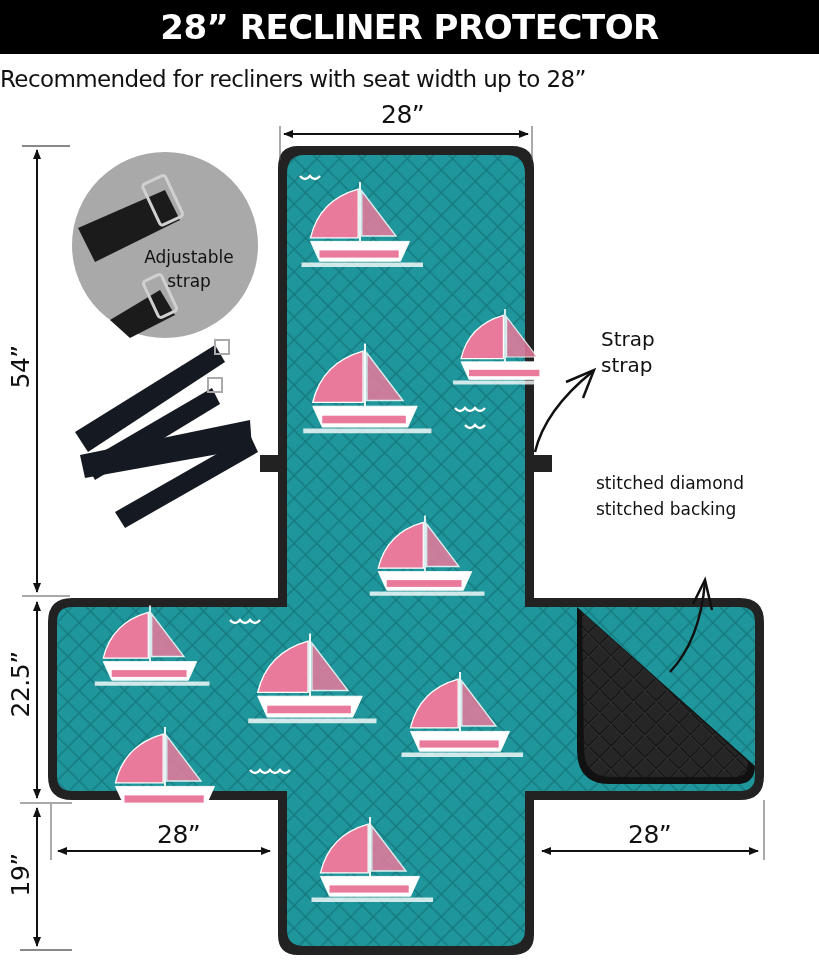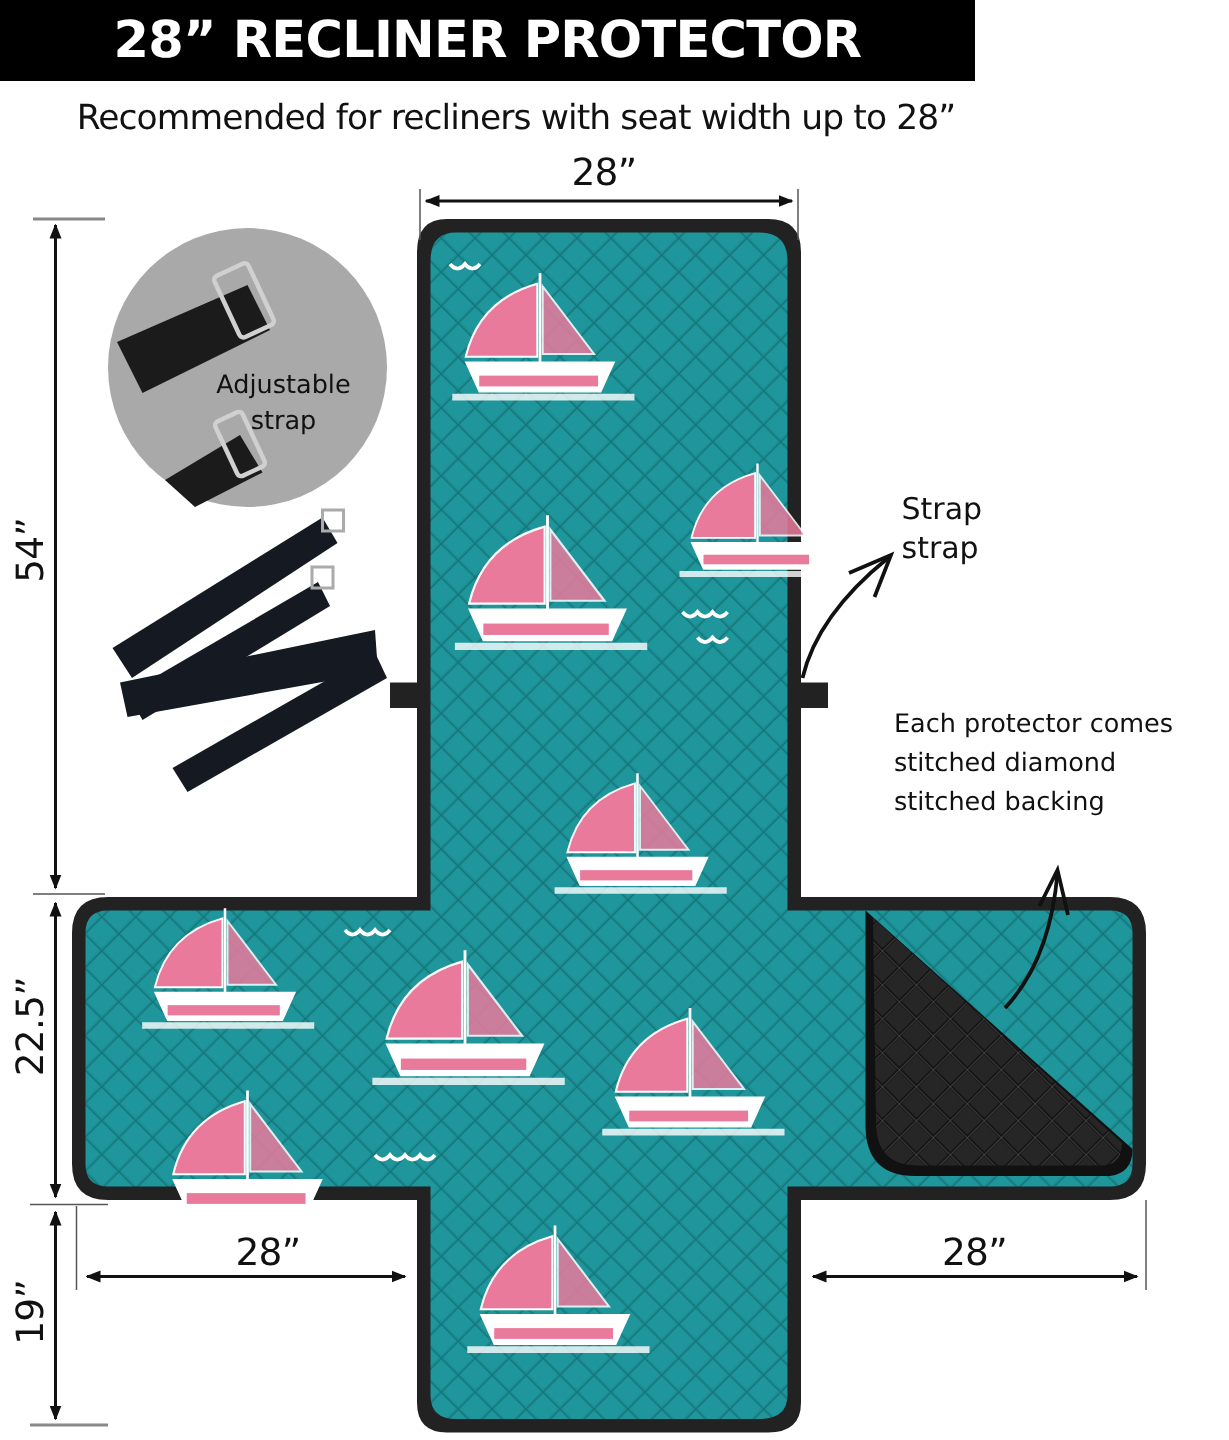--- a/index.html
+++ b/index.html
@@ -1,19 +1,19 @@
 <!DOCTYPE html>
 <html><head>
 <meta charset="utf-8">
 <style>
   html, body { margin:0; padding:0; background:#fff; }
   body { width:819px; height:960px; position:relative; overflow:hidden; font-family:"Liberation Sans", sans-serif; color:#111; }
   .abs { position:absolute; }
-  .header { left:0; top:0; width:650px; height:54px; background:#000; color:#fff; display:flex; align-items:center; justify-content:center; font-family:"DejaVu Sans", sans-serif; font-weight:bold; font-size:34px; letter-spacing:-0.5px; }
-  .subtitle { left:0; top:66px; width:688px; text-align:center; font-size:23px; font-family:"DejaVu Sans", sans-serif; letter-spacing:-0.6px; color:#111; }
+  .header { left:0; top:0; width:819px; height:54px; background:#000; color:#fff; display:flex; align-items:center; justify-content:center; font-family:"DejaVu Sans", sans-serif; font-weight:bold; font-size:34px; letter-spacing:-0.5px; }
+  .subtitle { left:0; top:66px; width:688px; font-size:23px; font-family:"DejaVu Sans", sans-serif; letter-spacing:-0.6px; color:#111; }
   .dimtext { font-family:"DejaVu Sans", sans-serif; font-size:25px; color:#111; letter-spacing:-0.5px; }
   .vtext { transform:rotate(-90deg); transform-origin:center center; white-space:nowrap; }
   .note { font-family:"DejaVu Sans", sans-serif; font-size:17px; line-height:26px; color:#111; }
   svg { display:block; }
 </style>
 </head>
 <body>
 
 <div class="abs header">
   <span>28” RECLINER PROTECTOR</span>
@@ -134,16 +134,15 @@
   <div>Adjustable</div>
   <div>strap</div>
 </div>
 
 <div class="abs note" style="left:601px;top:326px;font-size:20px;line-height:26px;">
   <div>Strap</div>
   <div>strap</div>
 </div>
 
 <div class="abs note" style="left:596px;top:470px;">
-  <div>Each protector comes</div>
   <div>stitched diamond</div>
   <div>stitched backing</div>
 </div>
 
 </body></html>

